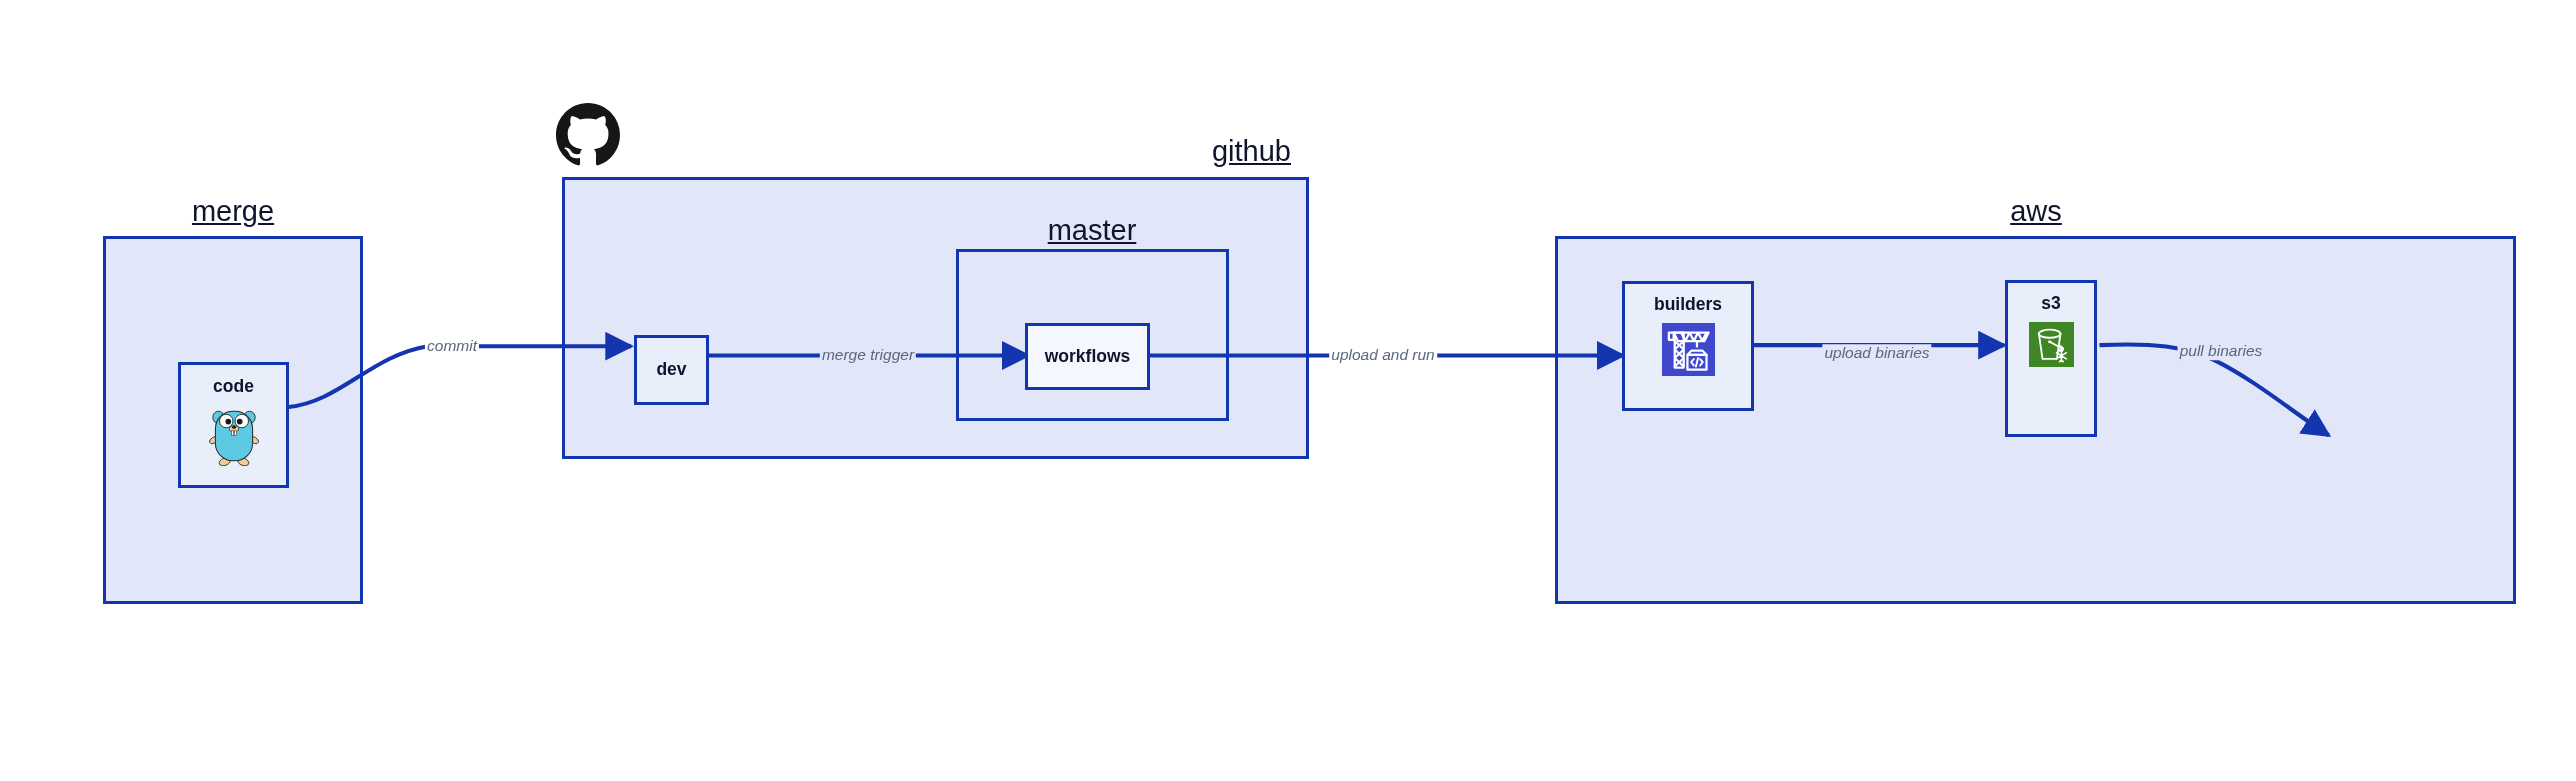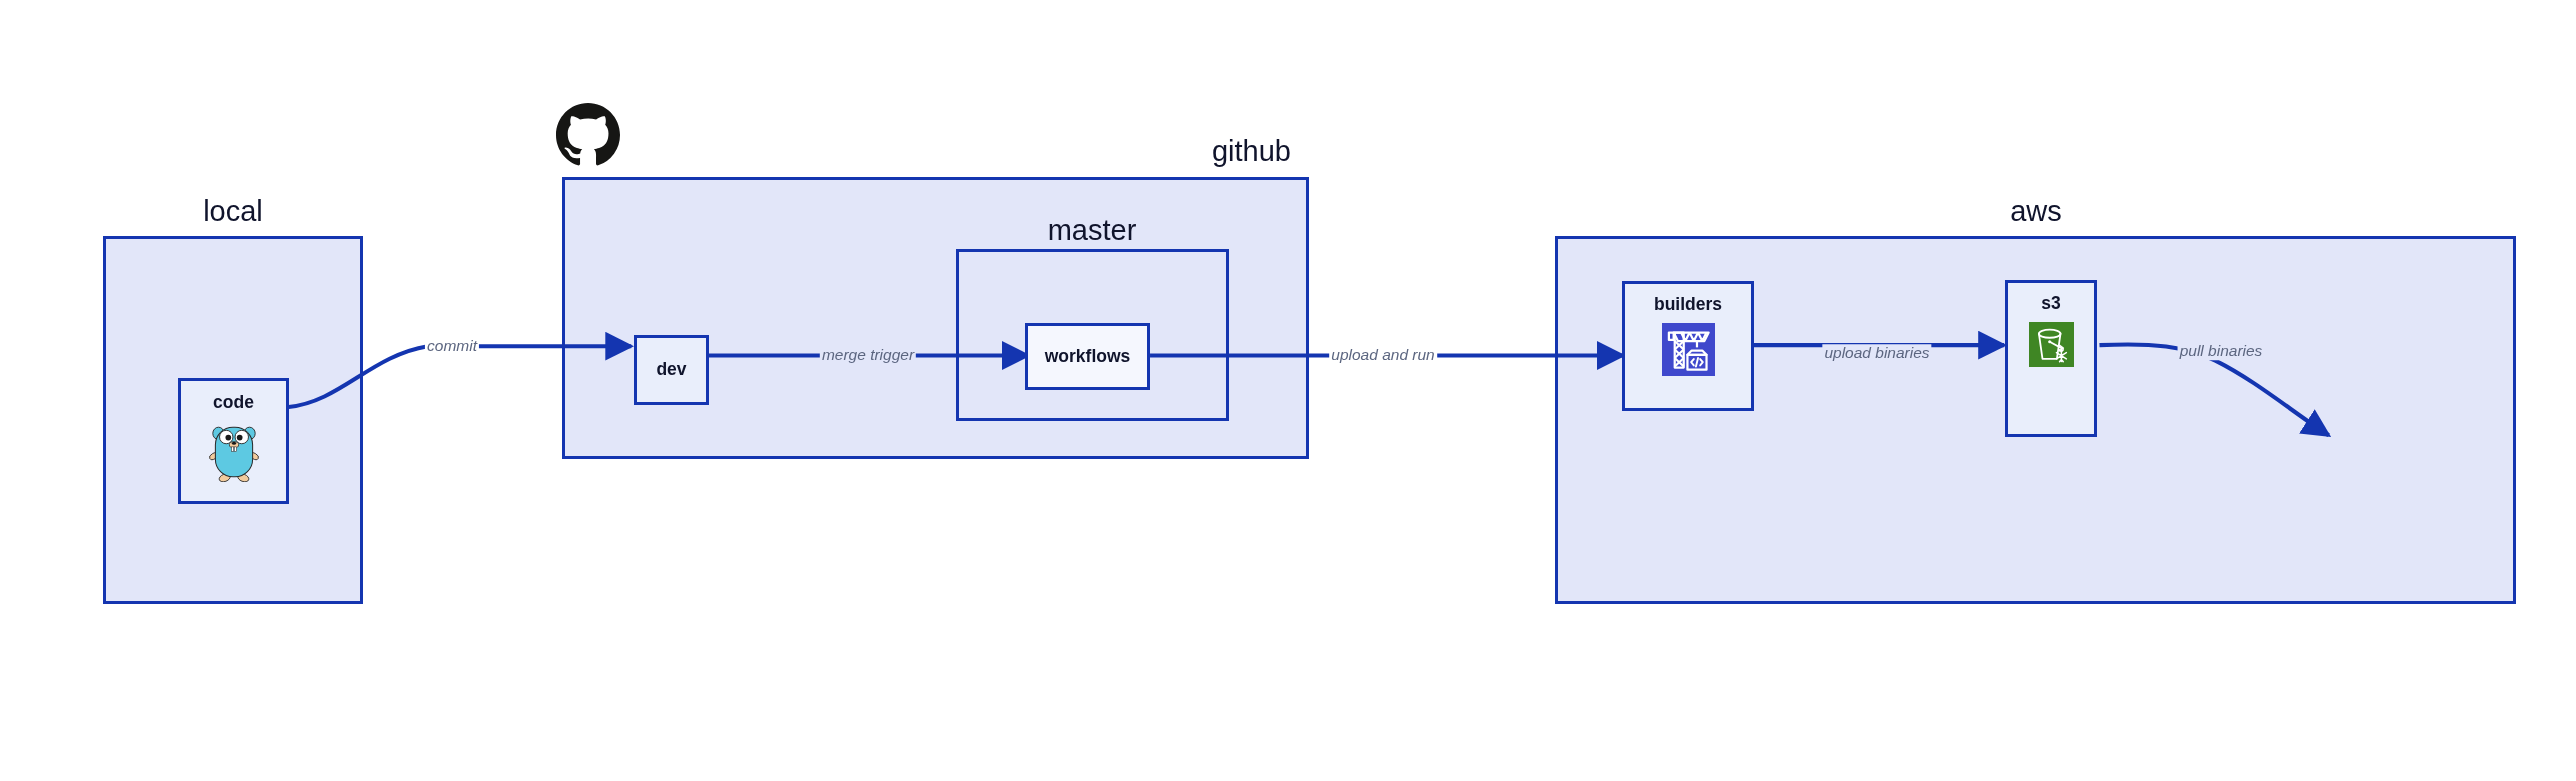--- a/index.html
+++ b/index.html
@@ -24,20 +24,21 @@
     border: 3.6px solid #1435b0;
     box-sizing: border-box;
   }
   .group-label {
     position: absolute;
     color: #10142c;
     font-size: 29px;
     font-weight: 400;
     white-space: nowrap;
     line-height: 1;
+    text-decoration: underline;
   }
   
   .node {
     position: absolute;
     box-sizing: border-box;
     border: 3.6px solid #1435b0;
     background: #e9eefb;
     display: flex;
     flex-direction: column;
     align-items: center;
@@ -93,21 +94,21 @@
   #github-logo {
     position: absolute;
   }
 </style>
 </head>
 <body>
 
 <div id="stage">
 
   <div class="group" style="left:103px; top:236px; width:260px; height:368px;"></div>
-  <div class="group-label" style="left:233px; top:197px; transform:translateX(-50%);">local</div>
+  <div class="group-label" style="left:233px; top:197px; transform:translateX(-50%);">merge</div>
 
   <div class="group" style="left:562px; top:177px; width:747px; height:282px;"></div>
   <div class="group-label" style="left:1291px; top:137px; transform:translateX(-100%);">github</div>
 
   <div id="github-logo" style="left:556px; top:103px; width:64px; height:64px;">
     <svg width="64" height="64" viewBox="0 0 16 16" aria-hidden="true">
       <path fill="#161614" d="M8 0C3.58 0 0 3.58 0 8c0 3.54 2.29 6.53 5.47 7.59.4.07.55-.17.55-.38
         0-.19-.01-.82-.01-1.49-2.01.37-2.53-.49-2.69-.94-.09-.23-.48-.94-.82-1.13-.28-.15-.68-.52-.01-.53.63-.01
         1.08.58 1.23.82.72 1.21 1.87.87 2.33.66.07-.52.28-.87.51-1.07-1.78-.2-3.64-.89-3.64-3.95
         0-.87.31-1.59.82-2.15-.08-.2-.36-1.02.08-2.12 0 0 .67-.21 2.2.82.64-.18 1.32-.27 2-.27.68 0
@@ -140,21 +141,21 @@
 
     <path d="M 4075 670 C 4180 665, 4240 672, 4300 700 C 4380 740, 4450 800, 4520 845" fill="none" stroke="#1435b0" stroke-width="8" marker-end="url(#arrow)"></path>
   </svg>
 
   <div class="edge-label" style="left:452px; top:346px;">commit</div>
   <div class="edge-label on-group" style="left:868px; top:355px;">merge trigger</div>
   <div class="edge-label" style="left:1383px; top:355px;">upload and run</div>
   <div class="edge-label on-group" style="left:1877px; top:353px;">upload binaries</div>
   <div class="edge-label on-group" style="left:2221px; top:351px;">pull binaries</div>
 
-  <div class="node" style="left:178px; top:378px; width:111px; height:126px; padding-top:13.4px;">
+  <div class="node" style="left:178px; top:362px; width:111px; height:126px; padding-top:13.4px;">
     <span class="node-label">code</span>
     <span class="node-icon">
       <svg width="54" height="61" viewBox="0 0 104 118" xmlns="http://www.w3.org/2000/svg">
 
         <ellipse cx="34" cy="110" rx="11" ry="7" fill="#f2cb9d" stroke="#2b2b2b" stroke-width="1.6" transform="rotate(-20 34 110)"></ellipse>
         <ellipse cx="70" cy="110" rx="11" ry="7" fill="#f2cb9d" stroke="#2b2b2b" stroke-width="1.6" transform="rotate(20 70 110)"></ellipse>
 
         <ellipse cx="13" cy="68" rx="9" ry="5.5" fill="#f2cb9d" stroke="#2b2b2b" stroke-width="1.6" transform="rotate(-30 13 68)"></ellipse>
         <ellipse cx="91" cy="68" rx="9" ry="5.5" fill="#f2cb9d" stroke="#2b2b2b" stroke-width="1.6" transform="rotate(30 91 68)"></ellipse>
 

